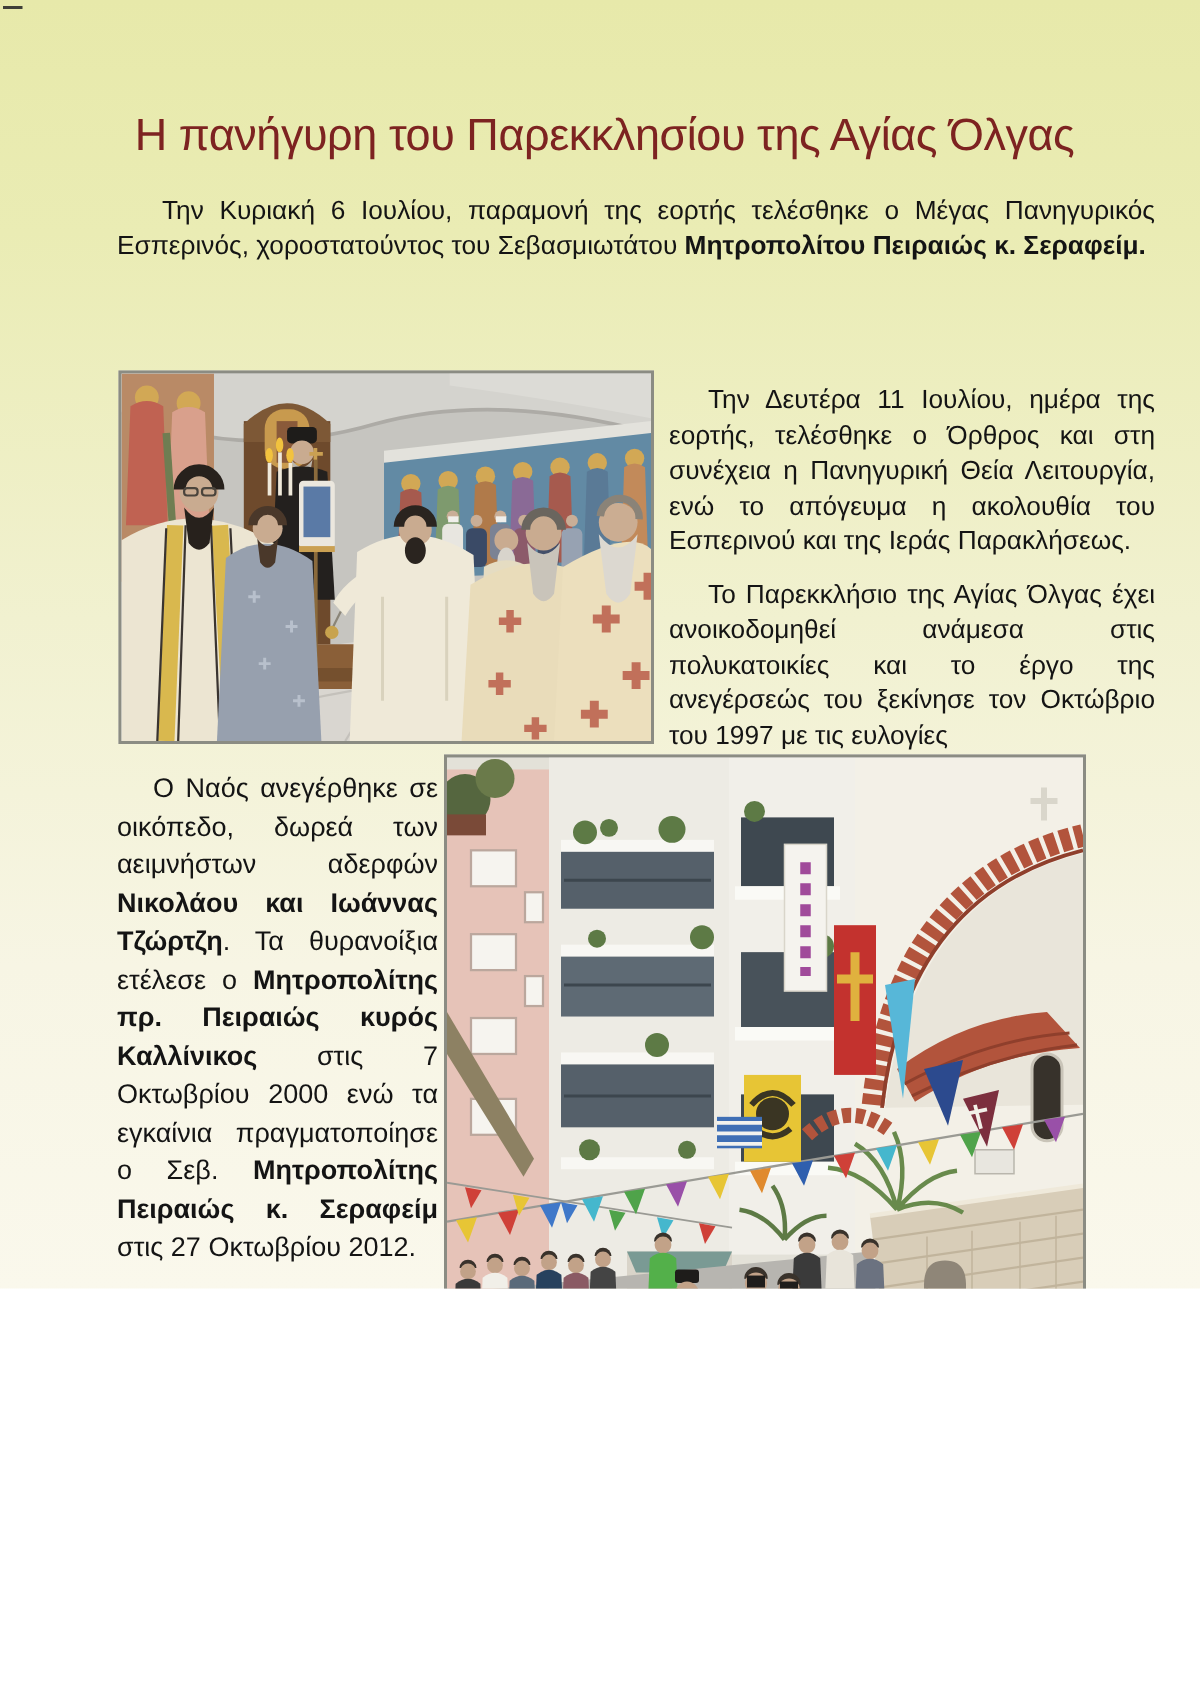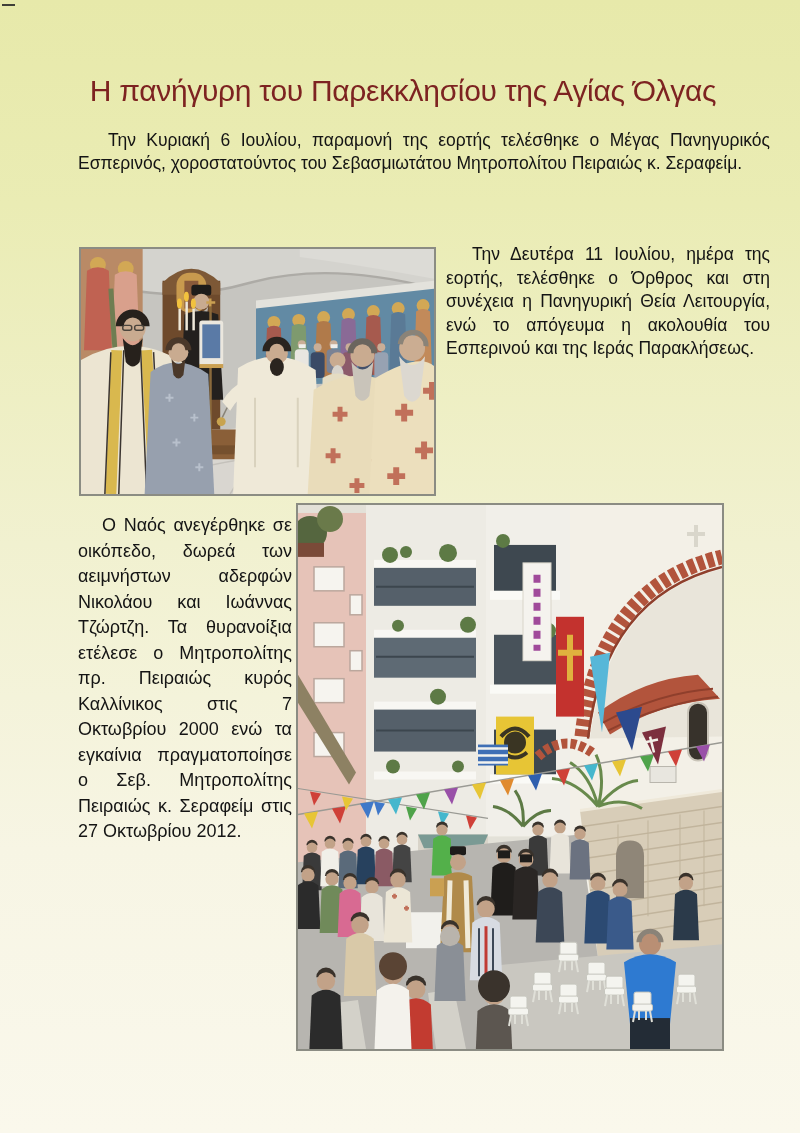--- a/index.html
+++ b/index.html
@@ -1,36 +1,36 @@
 <!DOCTYPE html>
 <html lang="el"><head>
 <meta charset="utf-8">
 <style>
   html,body{margin:0;padding:0;}
   body{width:800px;height:1133px;overflow:hidden;background:#fff;}
   .page{
-    position:relative;width:800px;height:1133px;overflow:hidden;
+    position:relative;width:800px;height:859px;overflow:hidden;
     background:linear-gradient(180deg,#e7e9aa 0%,#eaecb4 18%,#f1f1d0 48%,#f7f5e4 75%,#faf8ec 100%);
     font-family:"Liberation Sans","DejaVu Sans",sans-serif;color:#141414;
   }
   .crop-mark{position:absolute;left:2px;top:4px;width:13px;height:2px;background:#3f3f38;}
   .title{
     position:absolute;left:40px;right:34px;top:74px;margin:0;
     font-size:30px;font-weight:400;letter-spacing:-0.3px;text-align:center;color:#7d2321;
   }
   p.para{margin:0;text-align:justify;hyphens:auto;-webkit-hyphens:auto;}
   .intro{position:absolute;left:78px;top:129px;width:692px;}
   .intro p.para{font-size:17.5px;line-height:22.5px;}
   .indent{text-indent:30px;}
   .col-right{position:absolute;left:446px;top:243px;width:324px;}
-  .col-right p.para{font-size:17.5px;line-height:23.5px;text-indent:26px;}
+  .col-right p.para{font-size:17.5px;line-height:23.5px;text-indent:26px;margin-top:12px;}
   .col-left{position:absolute;left:78px;top:513px;width:214px;}
   .col-left p.para{font-size:18px;line-height:25.5px;}
   .col-left p.indent{text-indent:24px;}
-  .b{font-weight:normal;}
+  .b{font-weight:bold;}
   figure{margin:0;}
   .photo{position:absolute;border:2px solid #8b8c83;box-sizing:border-box;background:#ccc;}
   .photo1{left:79px;top:247px;width:357px;height:249px;}
   .photo2{left:296px;top:503px;width:428px;height:548px;}
   .photo svg{display:block;width:100%;height:100%;}
 </style>
 </head>
 <body>
 
 <div class="page">
@@ -184,20 +184,21 @@
         </g>
         <circle cx="333" cy="100" r="13" fill="#cbad92"></circle>
         <path d="M321 96 a13 13 0 0 1 26 2" stroke="#8a8378" stroke-width="5" fill="none"></path>
         <path d="M320 108 q13 18 26 0 l-5 40 q-8 12 -16 0 Z" fill="#dcd8d0"></path>
       </g>
     </svg>
   </figure>
 
   <div class="col-right">
     <p class="para"><span>Την Δευτέρα 11 Ιουλίου, ημέρα της εορτής, τελέσθηκε ο Όρθρος και στη συνέχεια η Πανηγυρική Θεία Λειτουργία, ενώ το απόγευμα η ακολουθία του Εσπερινού και της Ιεράς Παρακλήσεως.</span></p>
+    <p class="para"><span>Το Παρεκκλήσιο της Αγίας Όλγας έχει ανοικοδομηθεί ανάμεσα στις πολυκατοικίες και το έργο της ανεγέρσεώς του ξεκίνησε τον Οκτώβριο του 1997 με τις ευλογίες</span></p>
   </div>
 
   <figure class="photo photo2">
     <svg viewBox="0 0 424 545" preserveAspectRatio="none">
       <defs>
         <g id="p">
           <path d="M-7.5 -36 a7.5 7.5 0 0 1 15 0 Z" fill="#39322b"></path>
           <circle cx="0" cy="-33" r="7" fill="#c2a288"></circle>
           <path d="M-11 -22 q11 -9 22 0 l2 46 h-26 Z" fill="currentColor"></path>
         </g>

